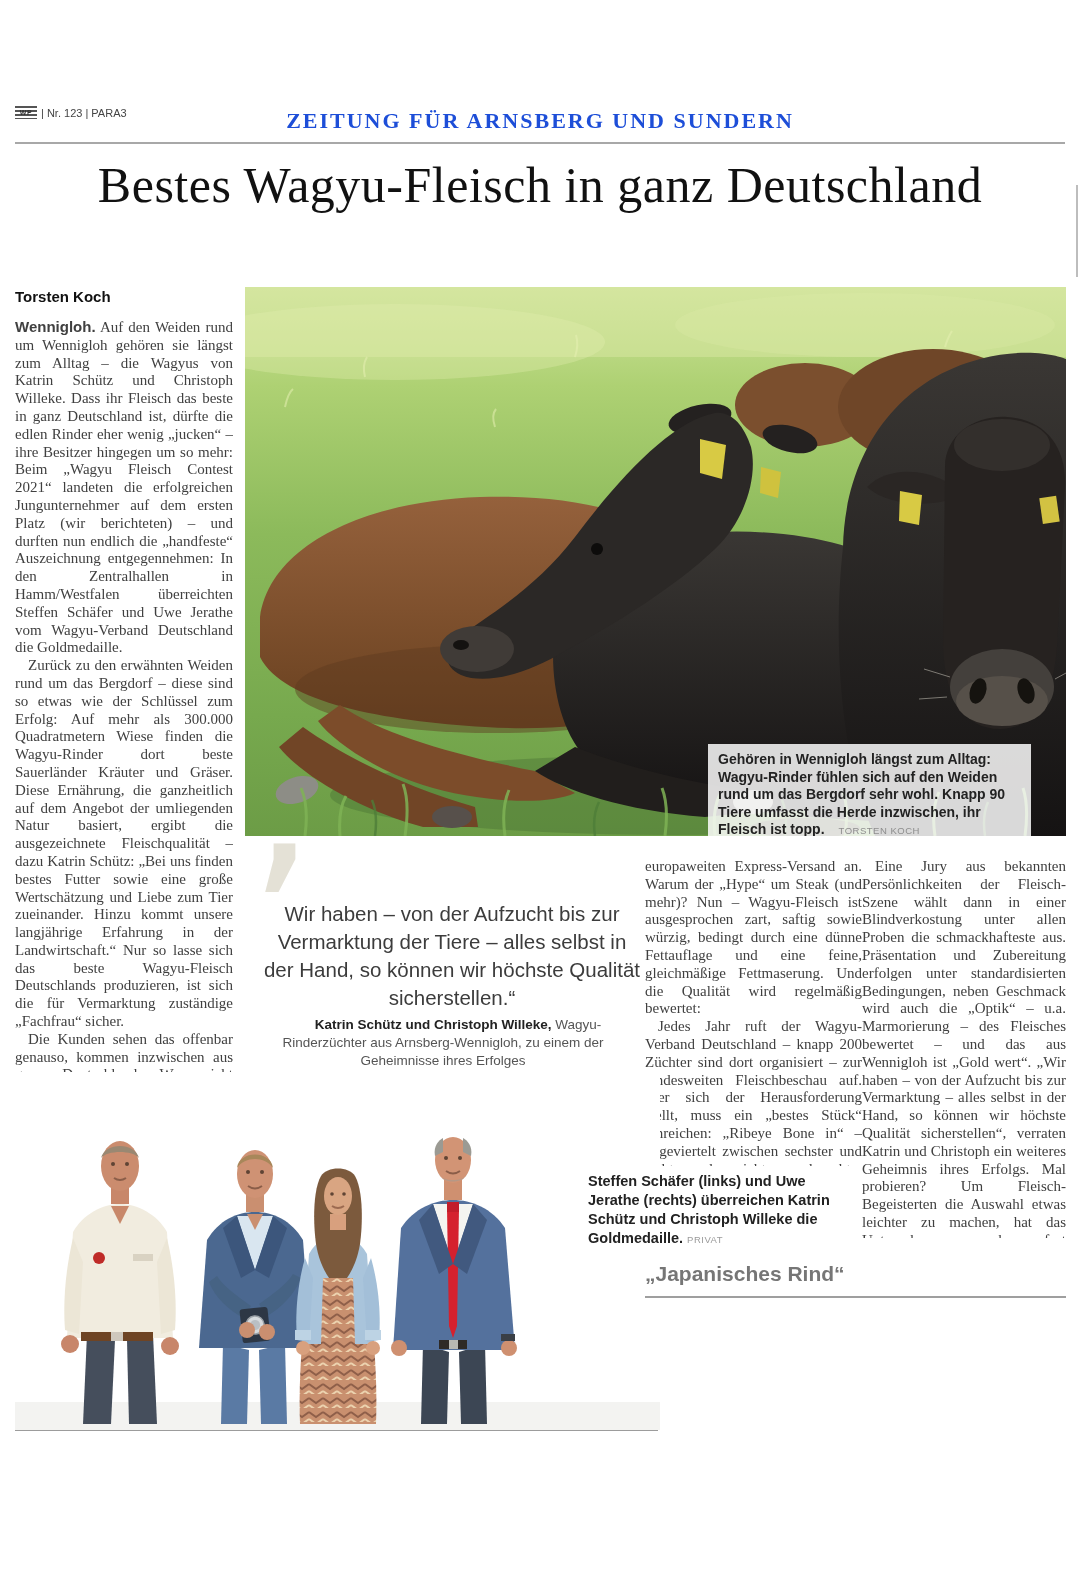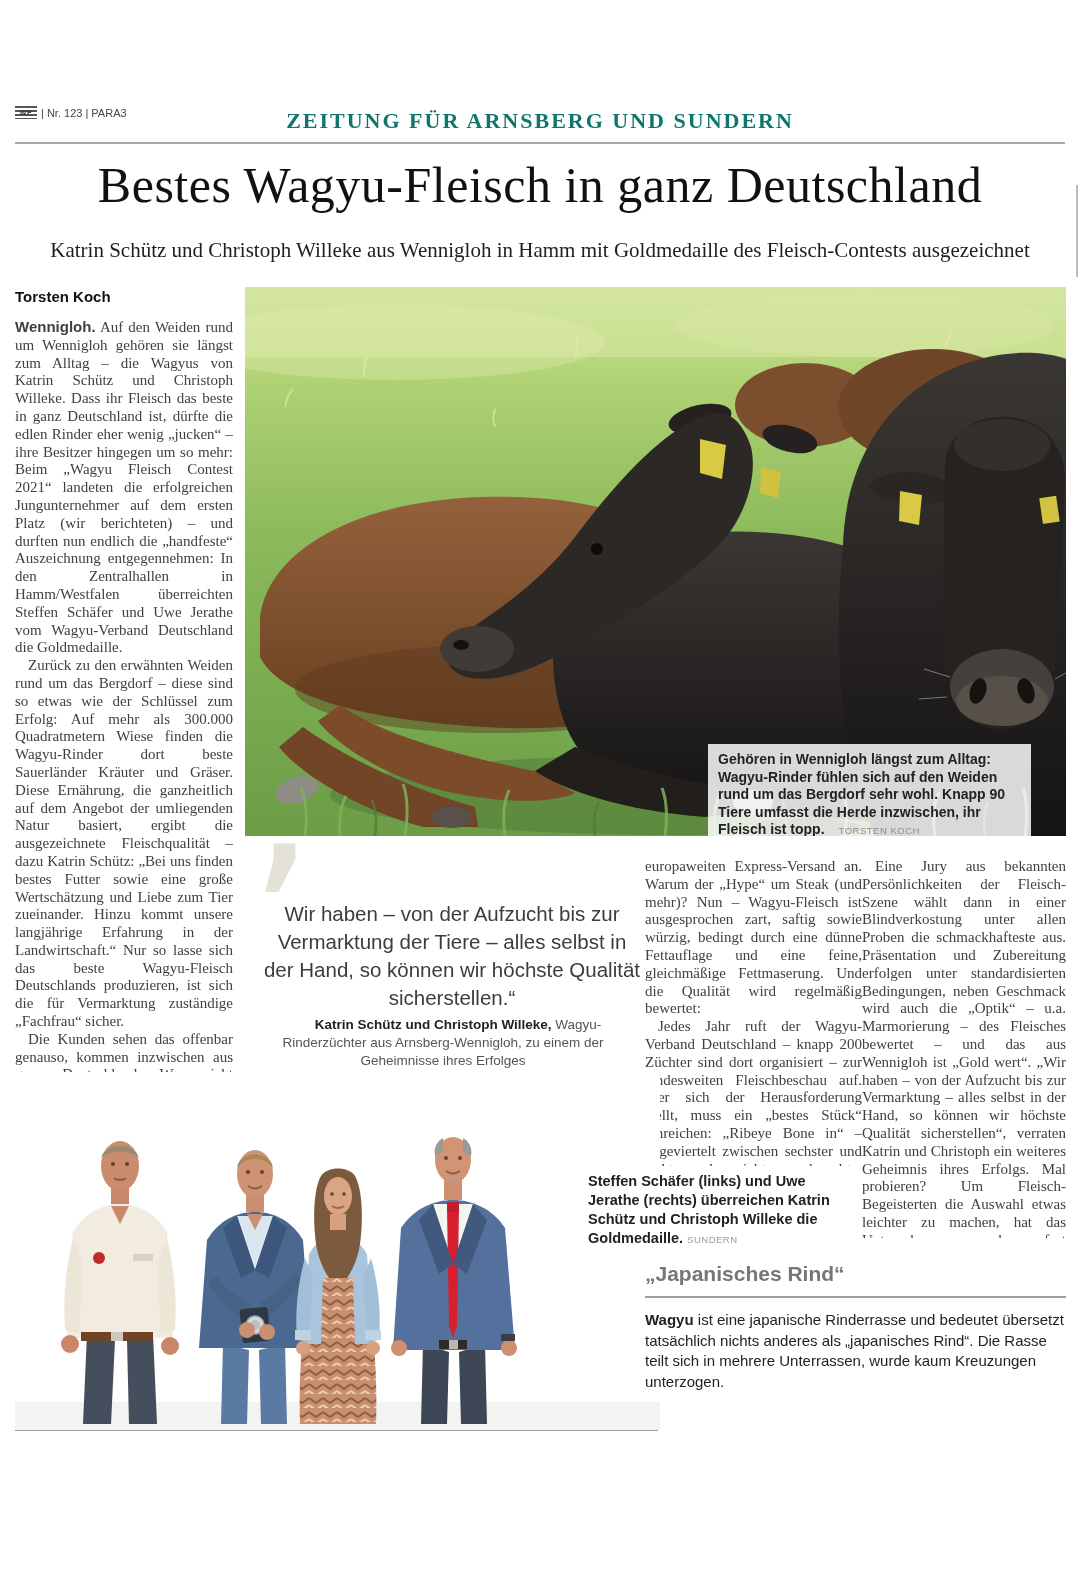--- a/index.html
+++ b/index.html
@@ -6,21 +6,21 @@
   .page{position:relative;width:1080px;height:1589px;background:#ffffff;margin:0 auto;
         font-family:"Liberation Serif",serif;color:#1b1b1b;overflow:hidden;}
   .abs{position:absolute;}
 
   
   .issue{left:15px;top:106px;font-family:"Liberation Sans",sans-serif;font-size:11px;color:#444;
          display:flex;align-items:center;gap:4px;}
   .wp-logo{display:inline-block;width:22px;height:13px;background:repeating-linear-gradient(#555 0 2px,#fff 2px 4px);
            color:#333;font-weight:bold;font-size:7px;text-align:center;line-height:13px;letter-spacing:.5px;}
   .masthead-title{left:0;right:0;top:108px;text-align:center;font-weight:bold;font-size:22px;
-                  letter-spacing:2px;color:#0f766e;}
+                  letter-spacing:2px;color:#1d4ed8;}
   .masthead-rule{left:15px;width:1050px;top:142px;height:2px;background:#a8a8a8;}
   .edge-line{left:1076px;top:185px;width:2px;height:92px;background:#bdbdbd;}
 
   
   .headline{left:0;right:0;top:156px;text-align:center;font-size:50px;color:#111;letter-spacing:.5px;}
   .subheadline{left:0;right:0;top:238px;text-align:center;font-size:21px;color:#1e1e1e;}
 
   .byline{left:15px;top:288px;font-family:"Liberation Sans",sans-serif;font-weight:bold;font-size:15px;color:#111;}
 
   
@@ -75,21 +75,20 @@
 
   <div class="abs issue">
     <span class="wp-logo">WP</span>
     <span>| Nr. 123 | PARA3</span>
   </div>
   <div class="abs masthead-title">ZEITUNG FÜR ARNSBERG UND SUNDERN</div>
   <div class="abs masthead-rule"></div>
   <div class="abs edge-line"></div>
 
   <div class="abs headline">Bestes Wagyu-Fleisch in ganz Deutschland</div>
-  <div class="abs subheadline">Katrin Schütz und Christoph Willeke aus Wennigloh in Hamm mit Goldmedaille des Fleisch-Contests ausgezeichnet</div>
   <div class="abs byline">Torsten Koch</div>
 
   <div class="abs bodycol col1">
     <p><span class="lead-loc">Wennigloh.</span><span> Auf den Weiden rund um Wennigloh gehören sie längst zum Alltag – die Wagyus von Katrin Schütz und Christoph Willeke. Dass ihr Fleisch das beste in ganz Deutschland ist, dürfte die edlen Rinder eher wenig „jucken“ – ihre Besitzer hingegen um so mehr: Beim „Wagyu Fleisch Contest 2021“ landeten die erfolgreichen Jungunternehmer auf dem ersten Platz (wir berichteten) – und durften nun endlich die „handfeste“ Auszeichnung entgegennehmen: In den Zentralhallen in Hamm/Westfalen überreichten Steffen Schäfer und Uwe Jerathe vom Wagyu-Verband Deutschland die Goldmedaille.</span></p>
     <p class="ind">Zurück zu den erwähnten Weiden rund um das Bergdorf – diese sind so etwas wie der Schlüssel zum Erfolg: Auf mehr als 300.000 Quadratmetern Wiese finden die Wagyu-Rinder dort beste Sauerländer Kräuter und Gräser. Diese Ernährung, die ganzheitlich auf dem Angebot der umliegenden Natur basiert, ergibt die ausgezeichnete Fleischqualität – dazu Katrin Schütz: „Bei uns finden bestes Futter sowie eine große Wertschätzung und Liebe zum Tier zueinander. Hinzu kommt unsere langjährige Erfahrung in der Landwirtschaft.“ Nur so lasse sich das beste Wagyu-Fleisch Deutschlands produzieren, ist sich die für Vermarktung zuständige „Fachfrau“ sicher.</p>
     <p class="ind">Die Kunden sehen das offenbar genauso, kommen inzwischen aus ganz Deutschland. Wer nicht persönlich den Hof in Wennigloh ansteuern will, muss trotzdem nicht auf den Genuss verzichten: Neben dem Ab-Hof-Verkauf bietet das Unternehmerpaar mittlerweile</p>
   </div>
 
   <div class="abs photo1">
     <svg viewBox="0 0 821 549" preserveAspectRatio="none">
@@ -309,26 +308,23 @@
         <path d="M424 102 C428 112 448 112 452 102 C450 110 426 110 424 102 Z" fill="#aa9a8d" opacity=".7"></path>
         <circle cx="431" cy="86" r="2" fill="#5f4434"></circle>
           <circle cx="445" cy="86" r="2" fill="#5f4434"></circle>
         <path d="M431 99 q7 5 14 0" stroke="#8a5d48" stroke-width="2" fill="none"></path>
       </g>
     </svg>
   </div>
   <div class="abs bottom-rule"></div>
 
   <div class="abs caption2">
-    <span>Steffen Schäfer (links) und Uwe Jerathe (rechts) überreichen Katrin Schütz und Christoph Willeke die Goldmedaille.</span><span class="credit2">SUNDERN</span>
+    <span>Steffen Schäfer (links) und Uwe Jerathe (rechts) überreichen Katrin Schütz und Christoph Willeke die Goldmedaille.</span><span class="credit2">PRIVAT</span>
   </div>
 
   <div class="abs infobox">
     <p class="infobox-title">„Japanisches Rind“</p>
     <div class="infobox-rule"></div>
     <div class="infobox-cols">
-      <div class="infobox-col">
-        <p><b>Wagyu</b><span> ist eine japanische Rinderrasse und bedeutet übersetzt tatsächlich nichts anderes als „japanisches Rind“. Die Rasse teilt sich in mehrere Unterrassen, wurde kaum Kreuzungen unterzogen.</span></p>
-      </div>
     </div>
   </div>
 
 </div>
 
 </body></html>

